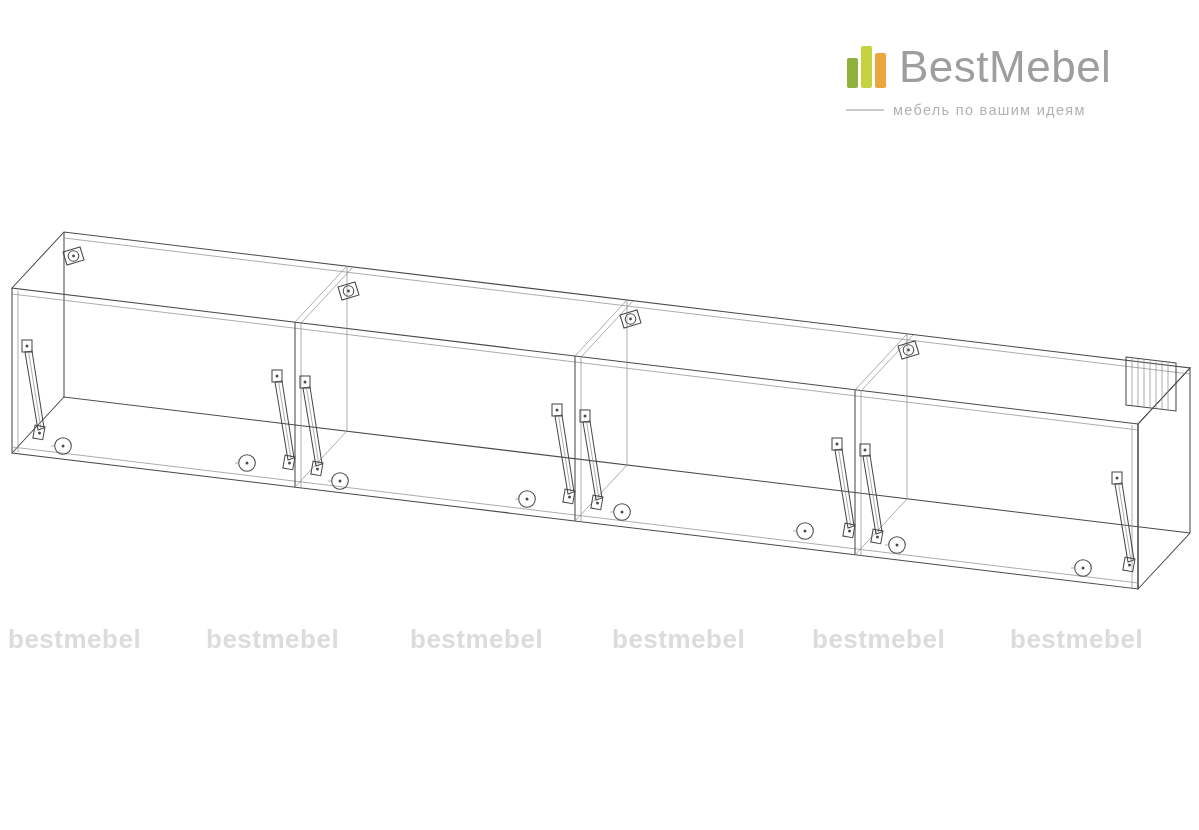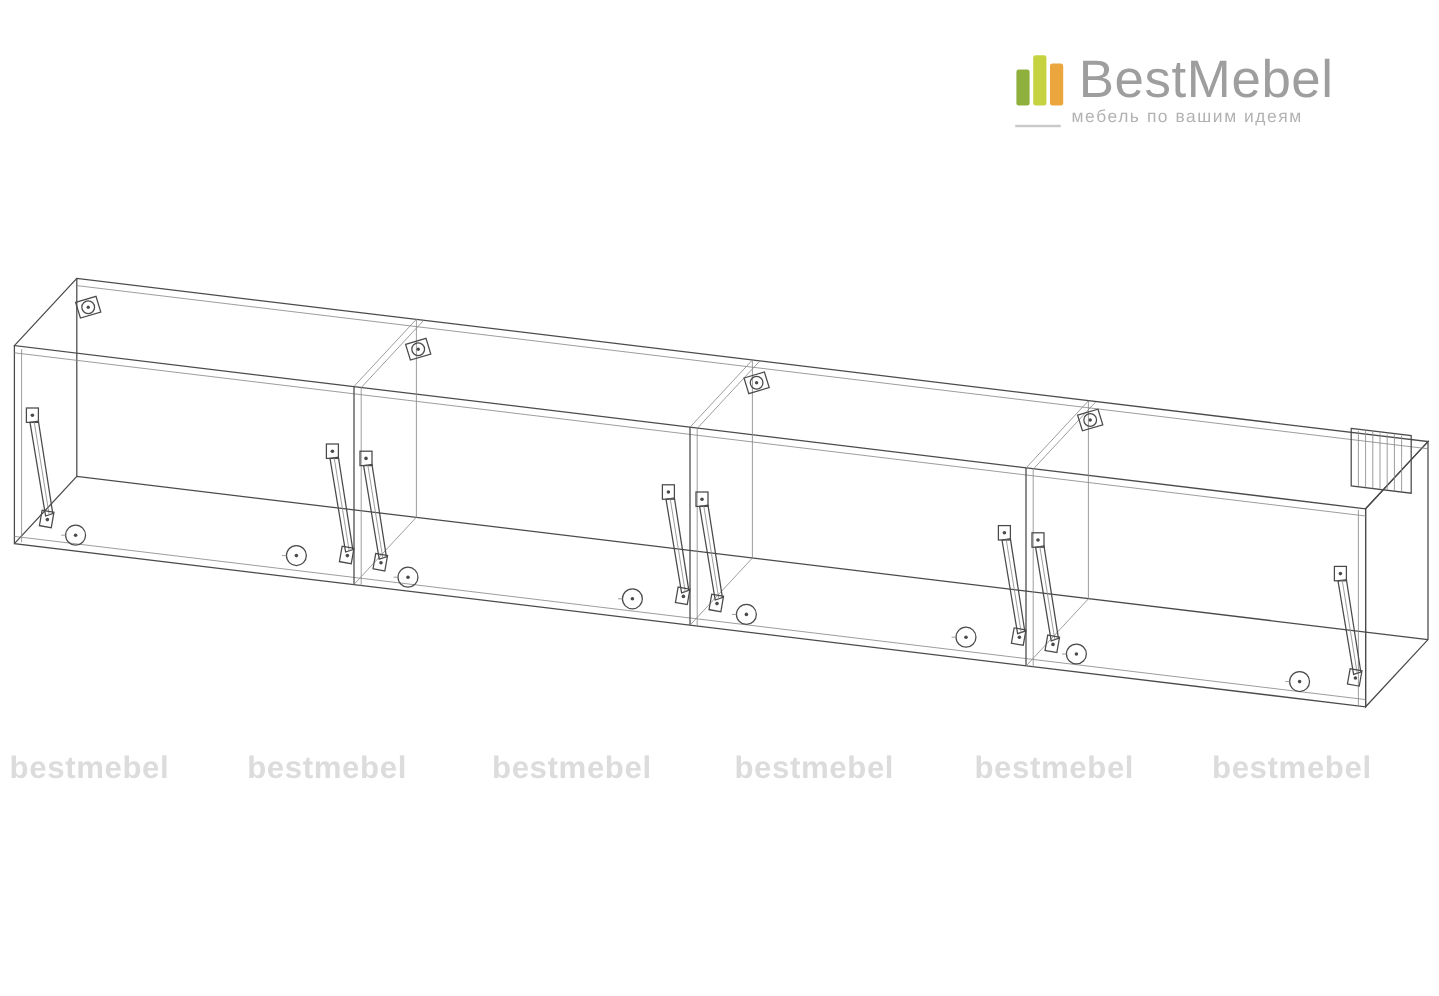--- a/index.html
+++ b/index.html
@@ -9,21 +9,21 @@
   
   svg.drawing{position:absolute;left:0;top:0;}
   .ln{stroke:#4a4a4a;stroke-width:1.05;fill:none;stroke-linejoin:miter;}
   .thin{stroke:#8a8a8a;stroke-width:0.7;fill:none;}
   .dot{fill:#4a4a4a;stroke:none;}
 
   
   .logo{position:absolute;left:846px;top:44px;}
   .logo-top{display:flex;align-items:flex-end;gap:7px;}
   .brand{font-size:44px;line-height:46px;color:#9e9e9e;letter-spacing:0.5px;font-weight:500;}
-  .logo-bottom{display:flex;align-items:flex-end;margin-top:0;}
+  .logo-bottom{display:flex;align-items:center;margin-top:12px;}
   .tagline-dash{width:38px;height:2px;background:#c9c9c9;margin-right:9px;}
   .tagline{font-size:14.5px;color:#b2b2b2;letter-spacing:1.3px;}
 
   
   .watermark{position:absolute;top:624px;font-size:26px;font-weight:bold;color:#dcdcdc;letter-spacing:0.5px;}
 </style>
 </head>
 <body>
 
 <div class="page">

